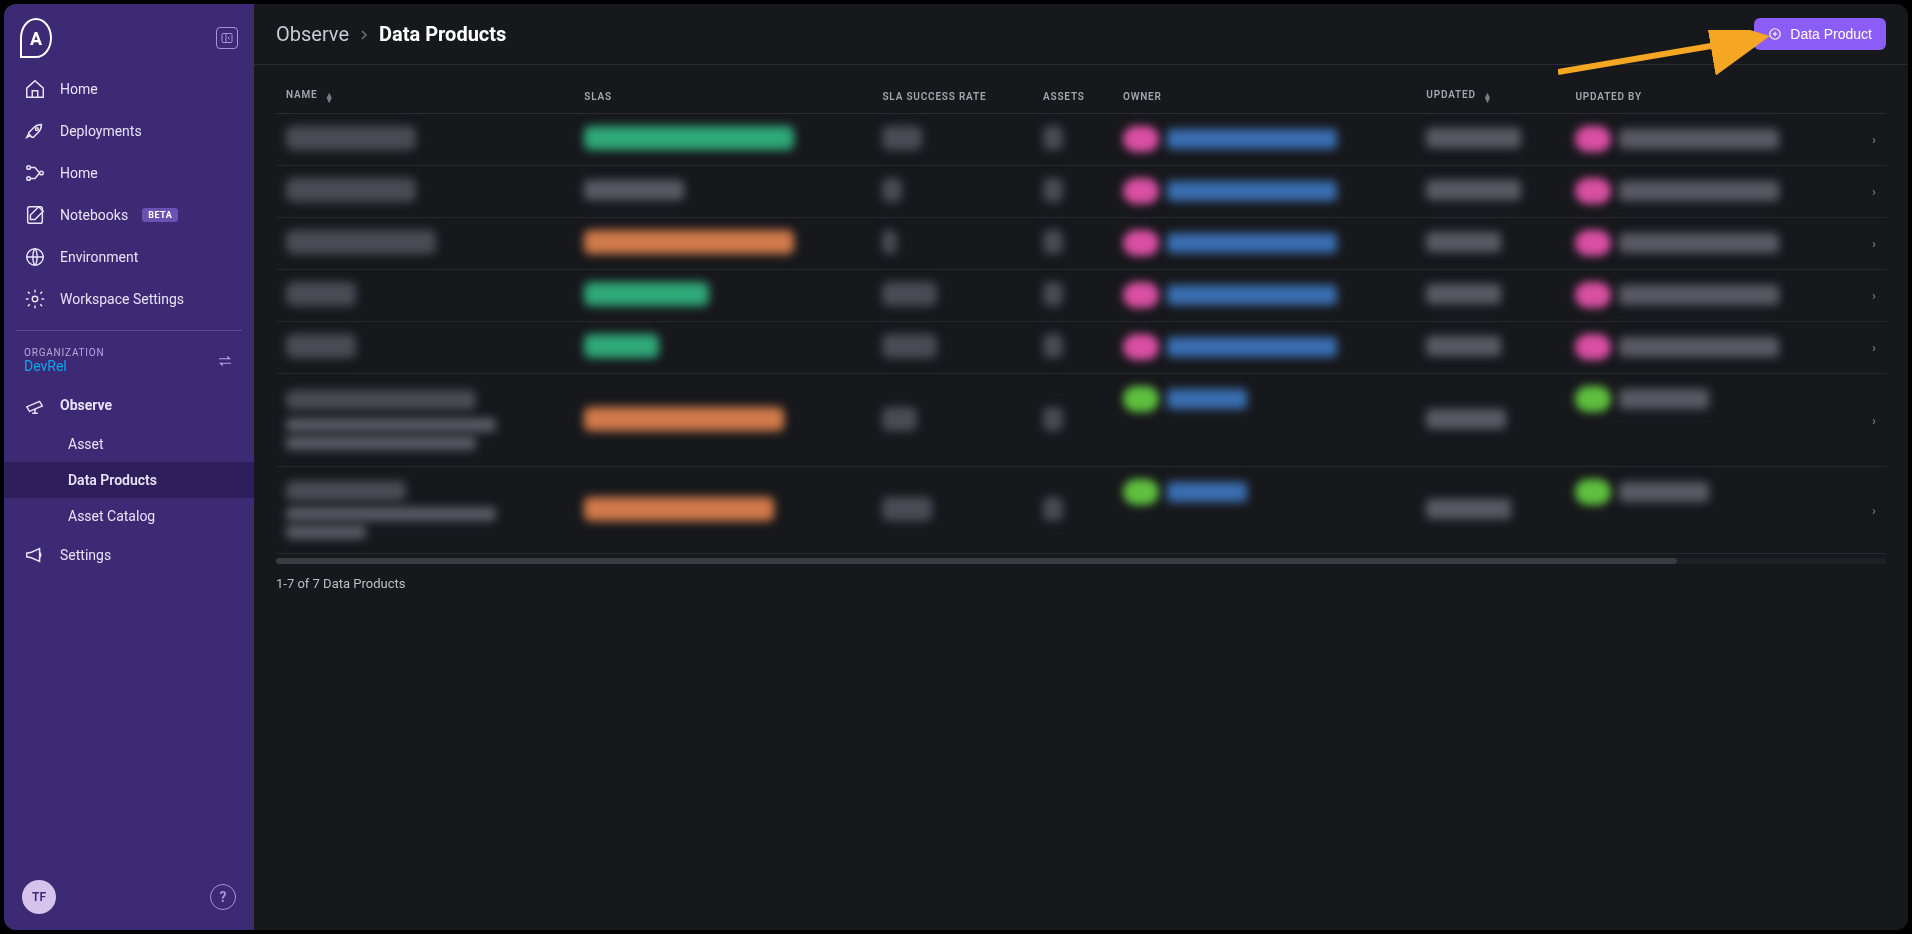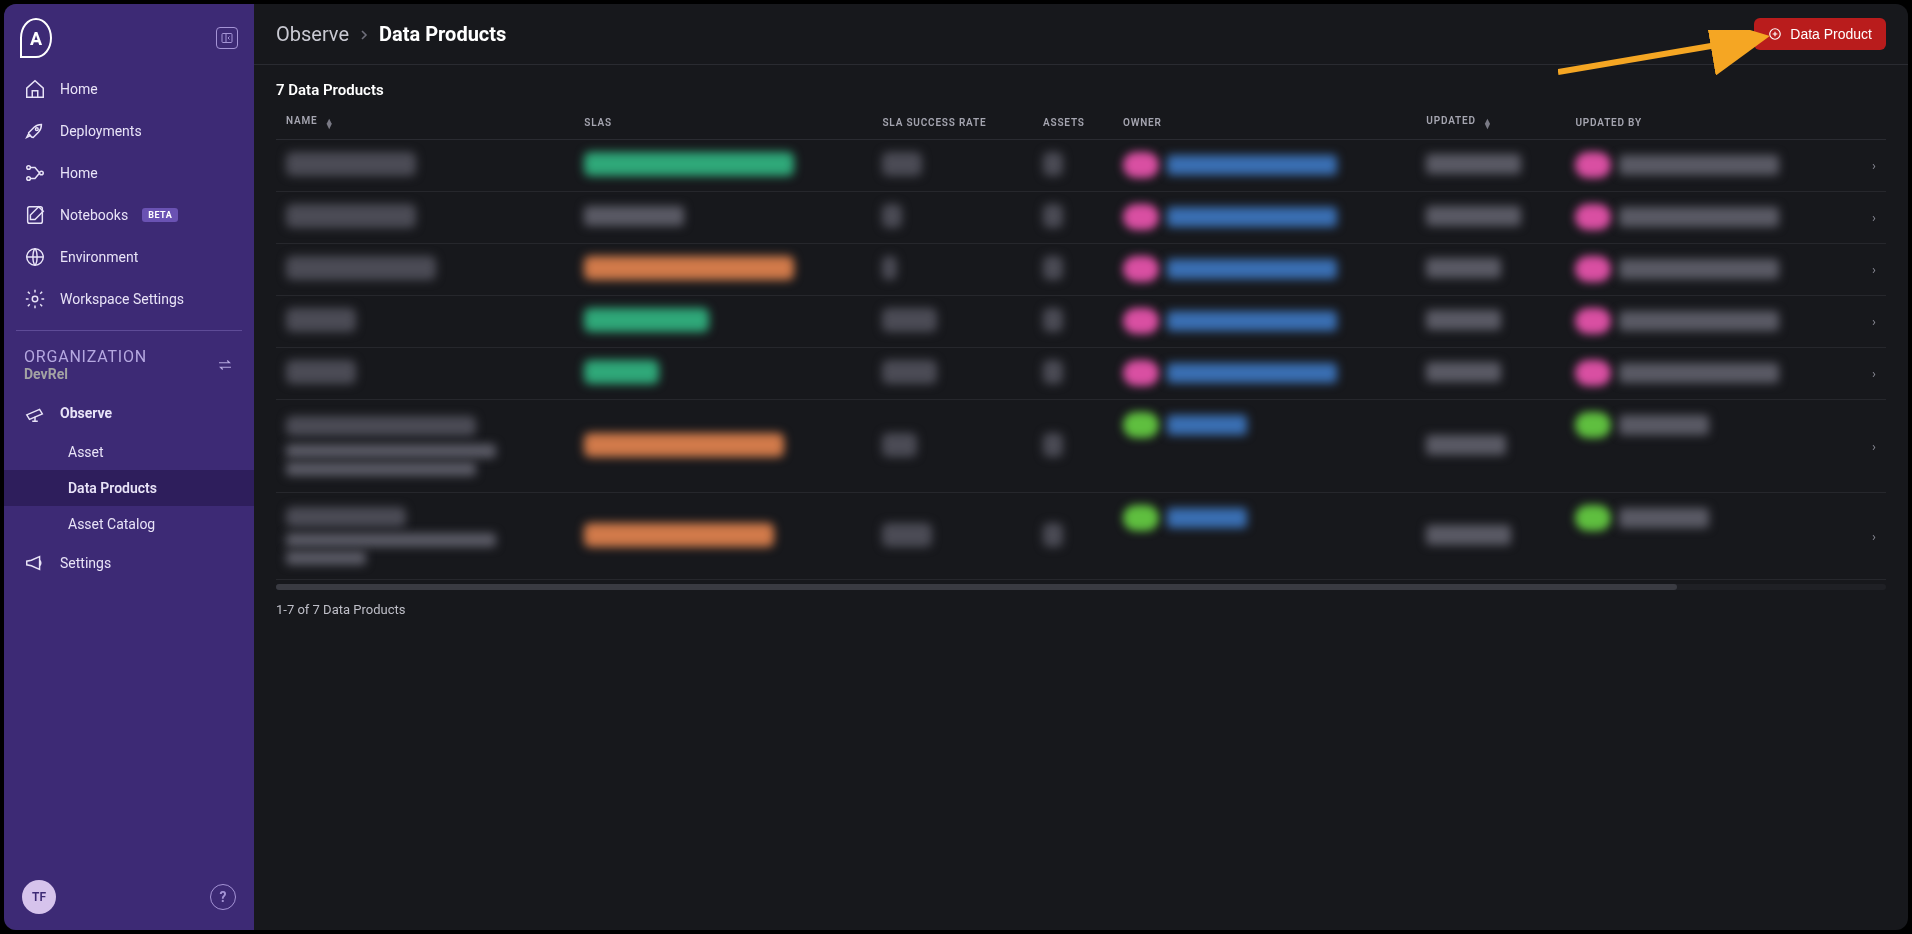--- a/index.html
+++ b/index.html
@@ -51,22 +51,22 @@
   .beta {
     background: #6a52b3; color: #fff; font-size: 9px; font-weight: 700;
     letter-spacing: 0.5px; padding: 2px 6px; border-radius: 3px;
   }
   .nav-divider { height: 1px; background: #5e4b97; margin: 10px 12px; }
   .org-header {
     display: flex; align-items: center; justify-content: space-between;
     padding: 6px 20px 4px 20px;
   }
   .org-header .org-labels { display: flex; flex-direction: column; }
-  .org-caption { font-size: 16px; letter-spacing: 0.8px; color: #b5a8e0; text-transform: uppercase;}
-  .org-name { font-size: 14px; font-weight: 700; color: #a3a3a3; }
+  .org-caption { font-size: 10px; letter-spacing: 0.8px; color: #b5a8e0; text-transform: uppercase;}
+  .org-name { font-size: 14px; font-weight: 400; color: #0ea5e9; }
   .swap-icon { width: 18px; height: 18px; stroke: #b5a8e0; fill: none; }
   .sidebar-footer {
     display: flex; align-items: center; justify-content: space-between;
     padding: 16px 18px; border-top: 1px solid rgba(255,255,255,0);
   }
   .avatar {
     width: 34px; height: 34px; background: #d6c3ec; color: #3d2a75;
     border-radius: 50%; display: flex; align-items: center; justify-content: center;
     font-size: 12px; font-weight: 600;
   }
@@ -80,21 +80,21 @@
   .topbar {
     display: flex; align-items: center; justify-content: space-between;
     padding: 14px 22px; border-bottom: 1px solid #2a2b31;
     position: relative;
   }
   .breadcrumb { display: flex; align-items: center; gap: 10px; font-size: 20px; }
   .breadcrumb .crumb-root { color: #c9c9d2; font-weight: 400; }
   .breadcrumb .crumb-sep { color: #6e6e7a; }
   .breadcrumb .crumb-leaf { font-weight: 700; color: #fff; }
   .primary-btn {
-    background: #b91c1c; color: #fff; border: none; border-radius: 6px;
+    background: #8b5cf6; color: #fff; border: none; border-radius: 6px;
     padding: 8px 14px; font-size: 14px; font-weight: 500; display: flex;
     align-items: center; gap: 8px; cursor: pointer;
   }
   .primary-btn svg { width: 14px; height: 14px; stroke: #fff; fill: none; stroke-width: 2;}
   .content { padding: 16px 22px; flex: 1; overflow: auto; }
   .count-label { font-size: 15px; font-weight: 600; margin-bottom: 8px; color: #fff; }
   table.data-table { width: 100%; border-collapse: collapse; font-size: 13px; }
   table.data-table thead th {
     text-align: left; font-size: 10px; letter-spacing: 0.8px; color: #a5a5b0;
     text-transform: uppercase; font-weight: 600; padding: 8px 10px 10px 10px;
@@ -258,21 +258,20 @@
         <defs>
             <marker id="ah" markerWidth="10" markerHeight="10" refX="8" refY="5" orient="auto">
               <path d="M0 0 L10 5 L0 10 Z" fill="#f5a623"></path>
             </marker>
           </defs>
         <line x1="0" y1="42" x2="200" y2="8" stroke="#f5a623" stroke-width="6" marker-end="url(#ah)"></line>
       </svg>
     </div>
 
     <div class="content">
-      <div class="count-label">7 Data Products</div>
 
       <table class="data-table">
         <thead>
           <tr>
             <th>
               <span>NAME</span>
               <span class="sort-icon">▲<br>▼</span>
             </th>
             <th><span>SLAS</span></th>
             <th><span>SLA SUCCESS RATE</span></th>

